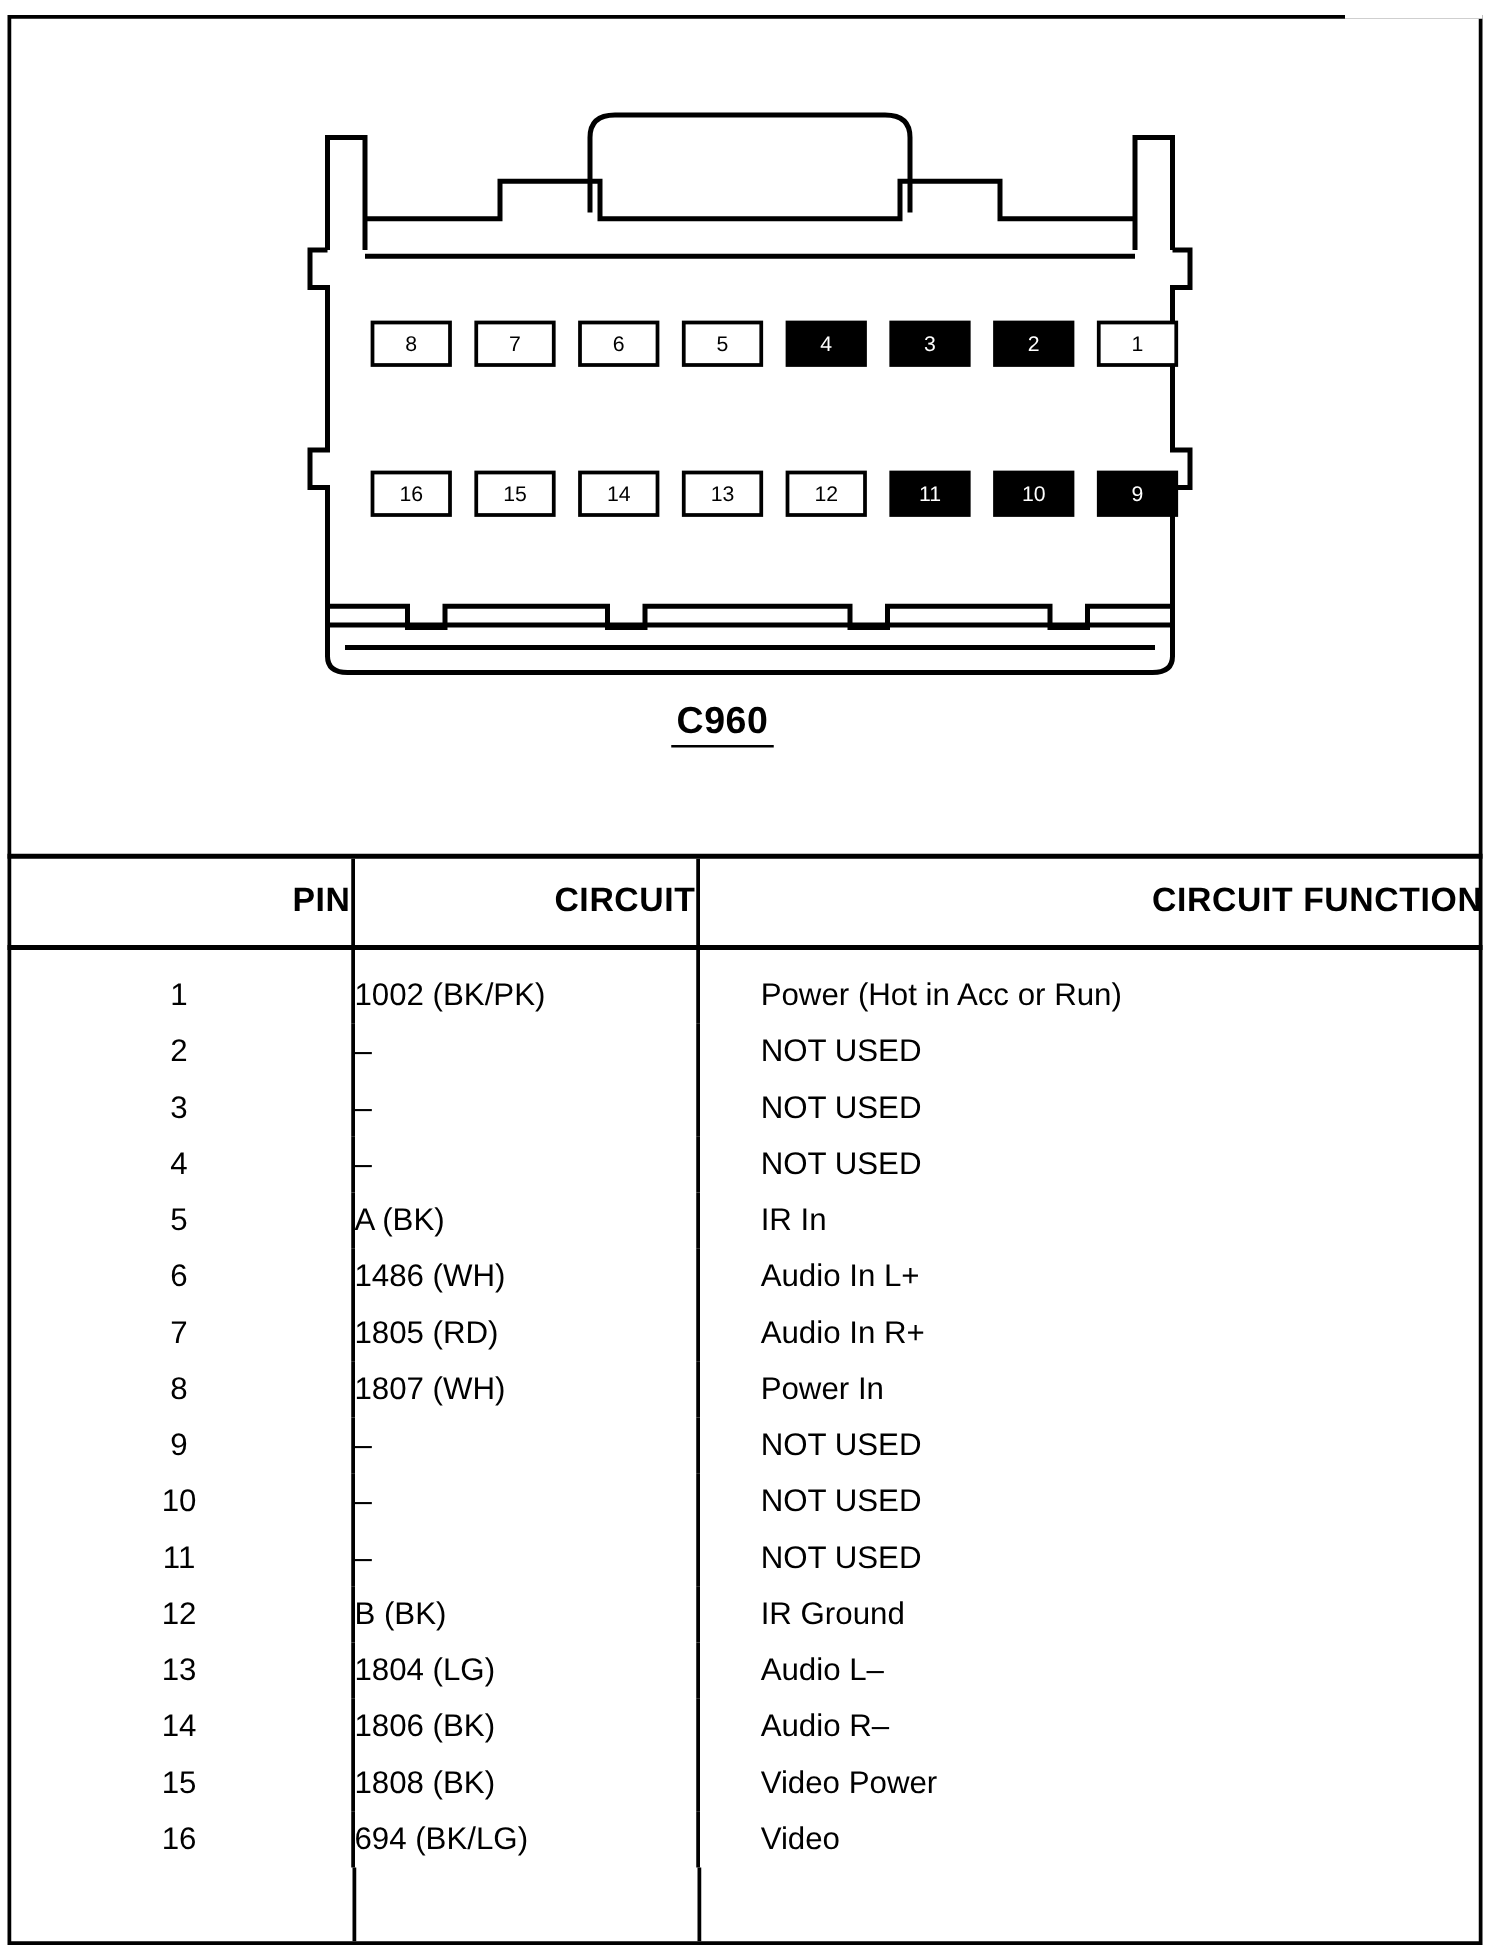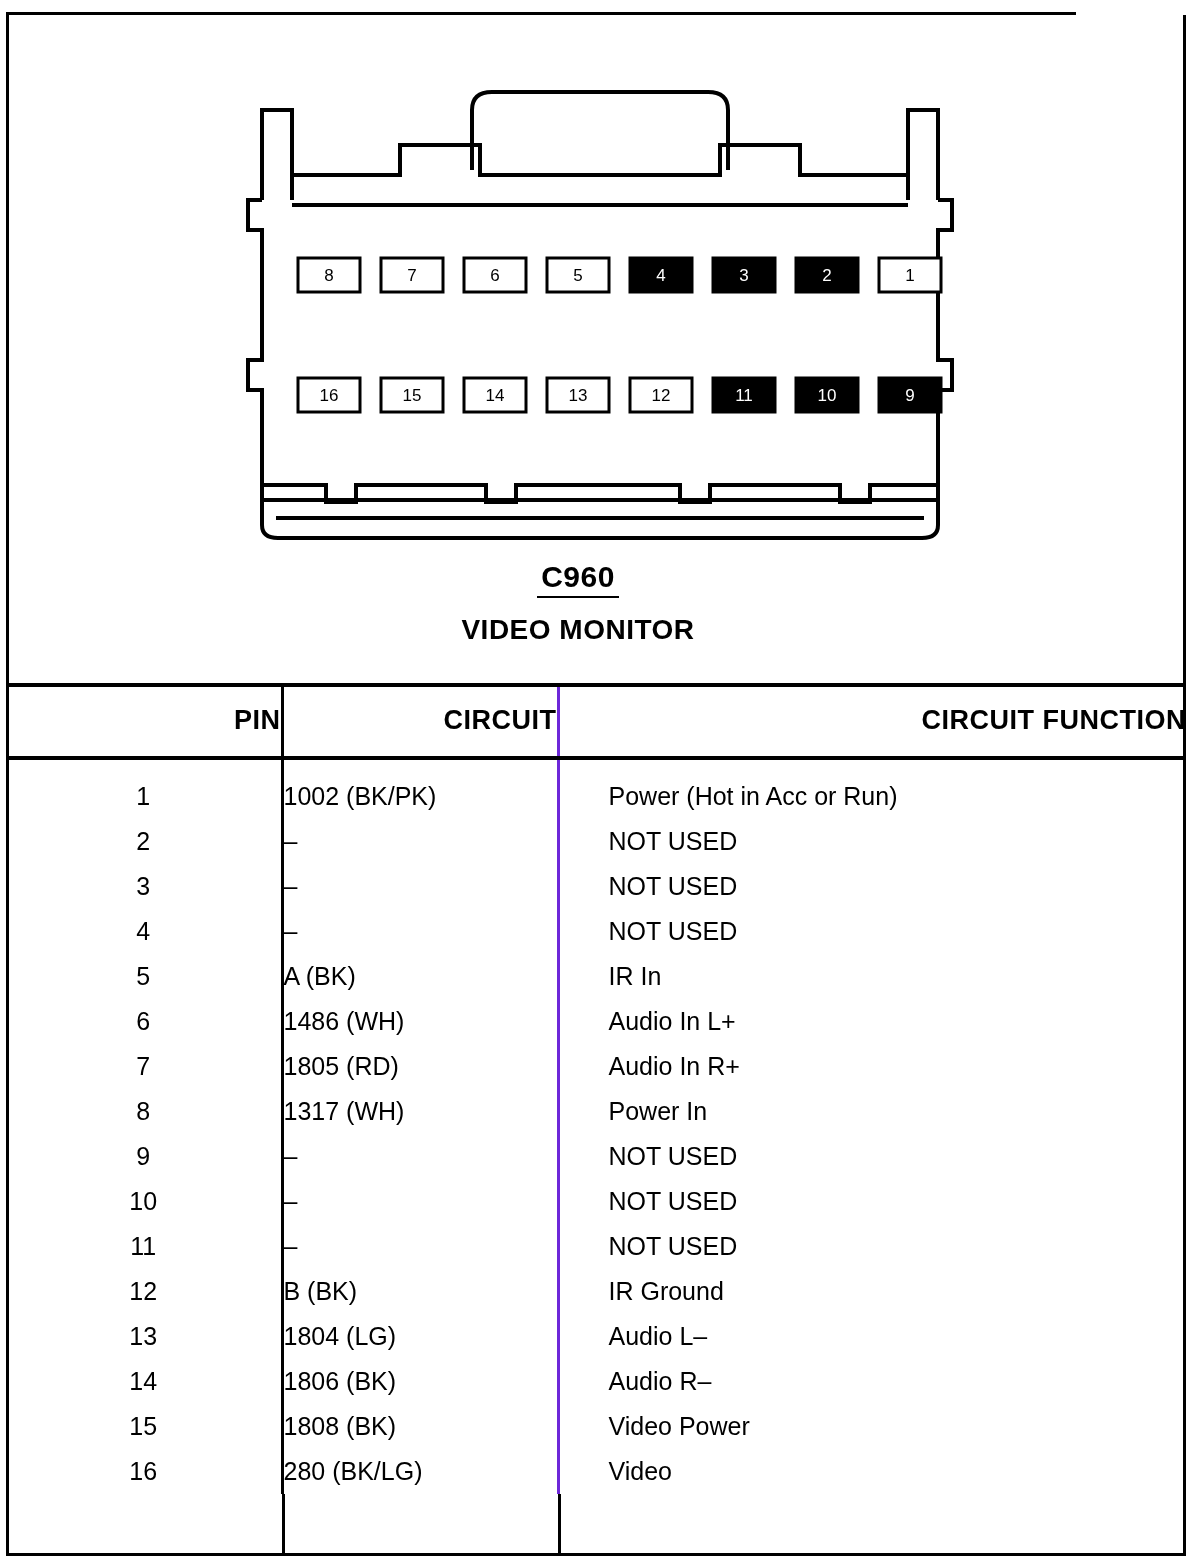--- a/index.html
+++ b/index.html
@@ -90,21 +90,21 @@
     border-top: 4px solid #000;
     border-bottom: 4px solid #000;
     text-align: right;
   }
   .pin-table th.col-pin,
   .pin-table td.col-pin {
     border-right: 3px solid #000;
   }
   .pin-table th.col-circuit,
   .pin-table td.col-circuit {
-    border-right: 3px solid #6d28d9;
+    border-right: 3px solid #000000;
   }
   .pin-table tbody td {
     font-size: 25px;
     padding: 0;
     height: 45px;
     vertical-align: middle;
   }
   .pin-table tbody tr:first-child td { padding-top: 14px; }
   .pin-table td.col-pin     { text-align: center; }
   .pin-table td.col-circuit { text-align: left; }
@@ -179,21 +179,20 @@
         <rect x="556" y="308" width="62" height="34" fill="#000" stroke="#000" stroke-width="3"></rect>
         <text x="587" y="331" text-anchor="middle" font-size="17" font-family="&quot;Liberation Sans&quot;, sans-serif" fill="#fff">10</text>
         <rect x="639" y="308" width="62" height="34" fill="#000" stroke="#000" stroke-width="3"></rect>
         <text x="670" y="331" text-anchor="middle" font-size="17" font-family="&quot;Liberation Sans&quot;, sans-serif" fill="#fff">9</text>
       </g>
   </svg>
 </div>
 
 <div class="caption-block">
   <div class="caption-code">C960</div>
-  <div class="caption-title">VIDEO MONITOR</div>
 </div>
 
 <table class="pin-table">
   <colgroup>
     <col class="c-pin">
       <col class="c-cir">
       <col class="c-fun">
   </colgroup>
   <thead>
     <tr>
@@ -233,21 +232,21 @@
         <td class="col-circuit">1486 (WH)</td>
         <td class="col-function">Audio In L+</td>
       </tr>
       <tr>
         <td class="col-pin">7</td>
         <td class="col-circuit">1805 (RD)</td>
         <td class="col-function">Audio In R+</td>
       </tr>
       <tr>
         <td class="col-pin">8</td>
-        <td class="col-circuit">1317 (WH)</td>
+        <td class="col-circuit">1807 (WH)</td>
         <td class="col-function">Power In</td>
       </tr>
       <tr>
         <td class="col-pin">9</td>
         <td class="col-circuit">–</td>
         <td class="col-function">NOT USED</td>
       </tr>
       <tr>
         <td class="col-pin">10</td>
         <td class="col-circuit">–</td>
@@ -273,20 +272,20 @@
         <td class="col-circuit">1806 (BK)</td>
         <td class="col-function">Audio R–</td>
       </tr>
       <tr>
         <td class="col-pin">15</td>
         <td class="col-circuit">1808 (BK)</td>
         <td class="col-function">Video Power</td>
       </tr>
       <tr>
         <td class="col-pin">16</td>
-        <td class="col-circuit">280 (BK/LG)</td>
+        <td class="col-circuit">694 (BK/LG)</td>
         <td class="col-function">Video</td>
       </tr>
     </tbody>
 </table>
 
 <div class="v-rule" style="left: 282px; top: 1494px; height: 59px;"></div>
 <div class="v-rule" style="left: 558px; top: 1494px; height: 59px;"></div>
 
 </body></html>

